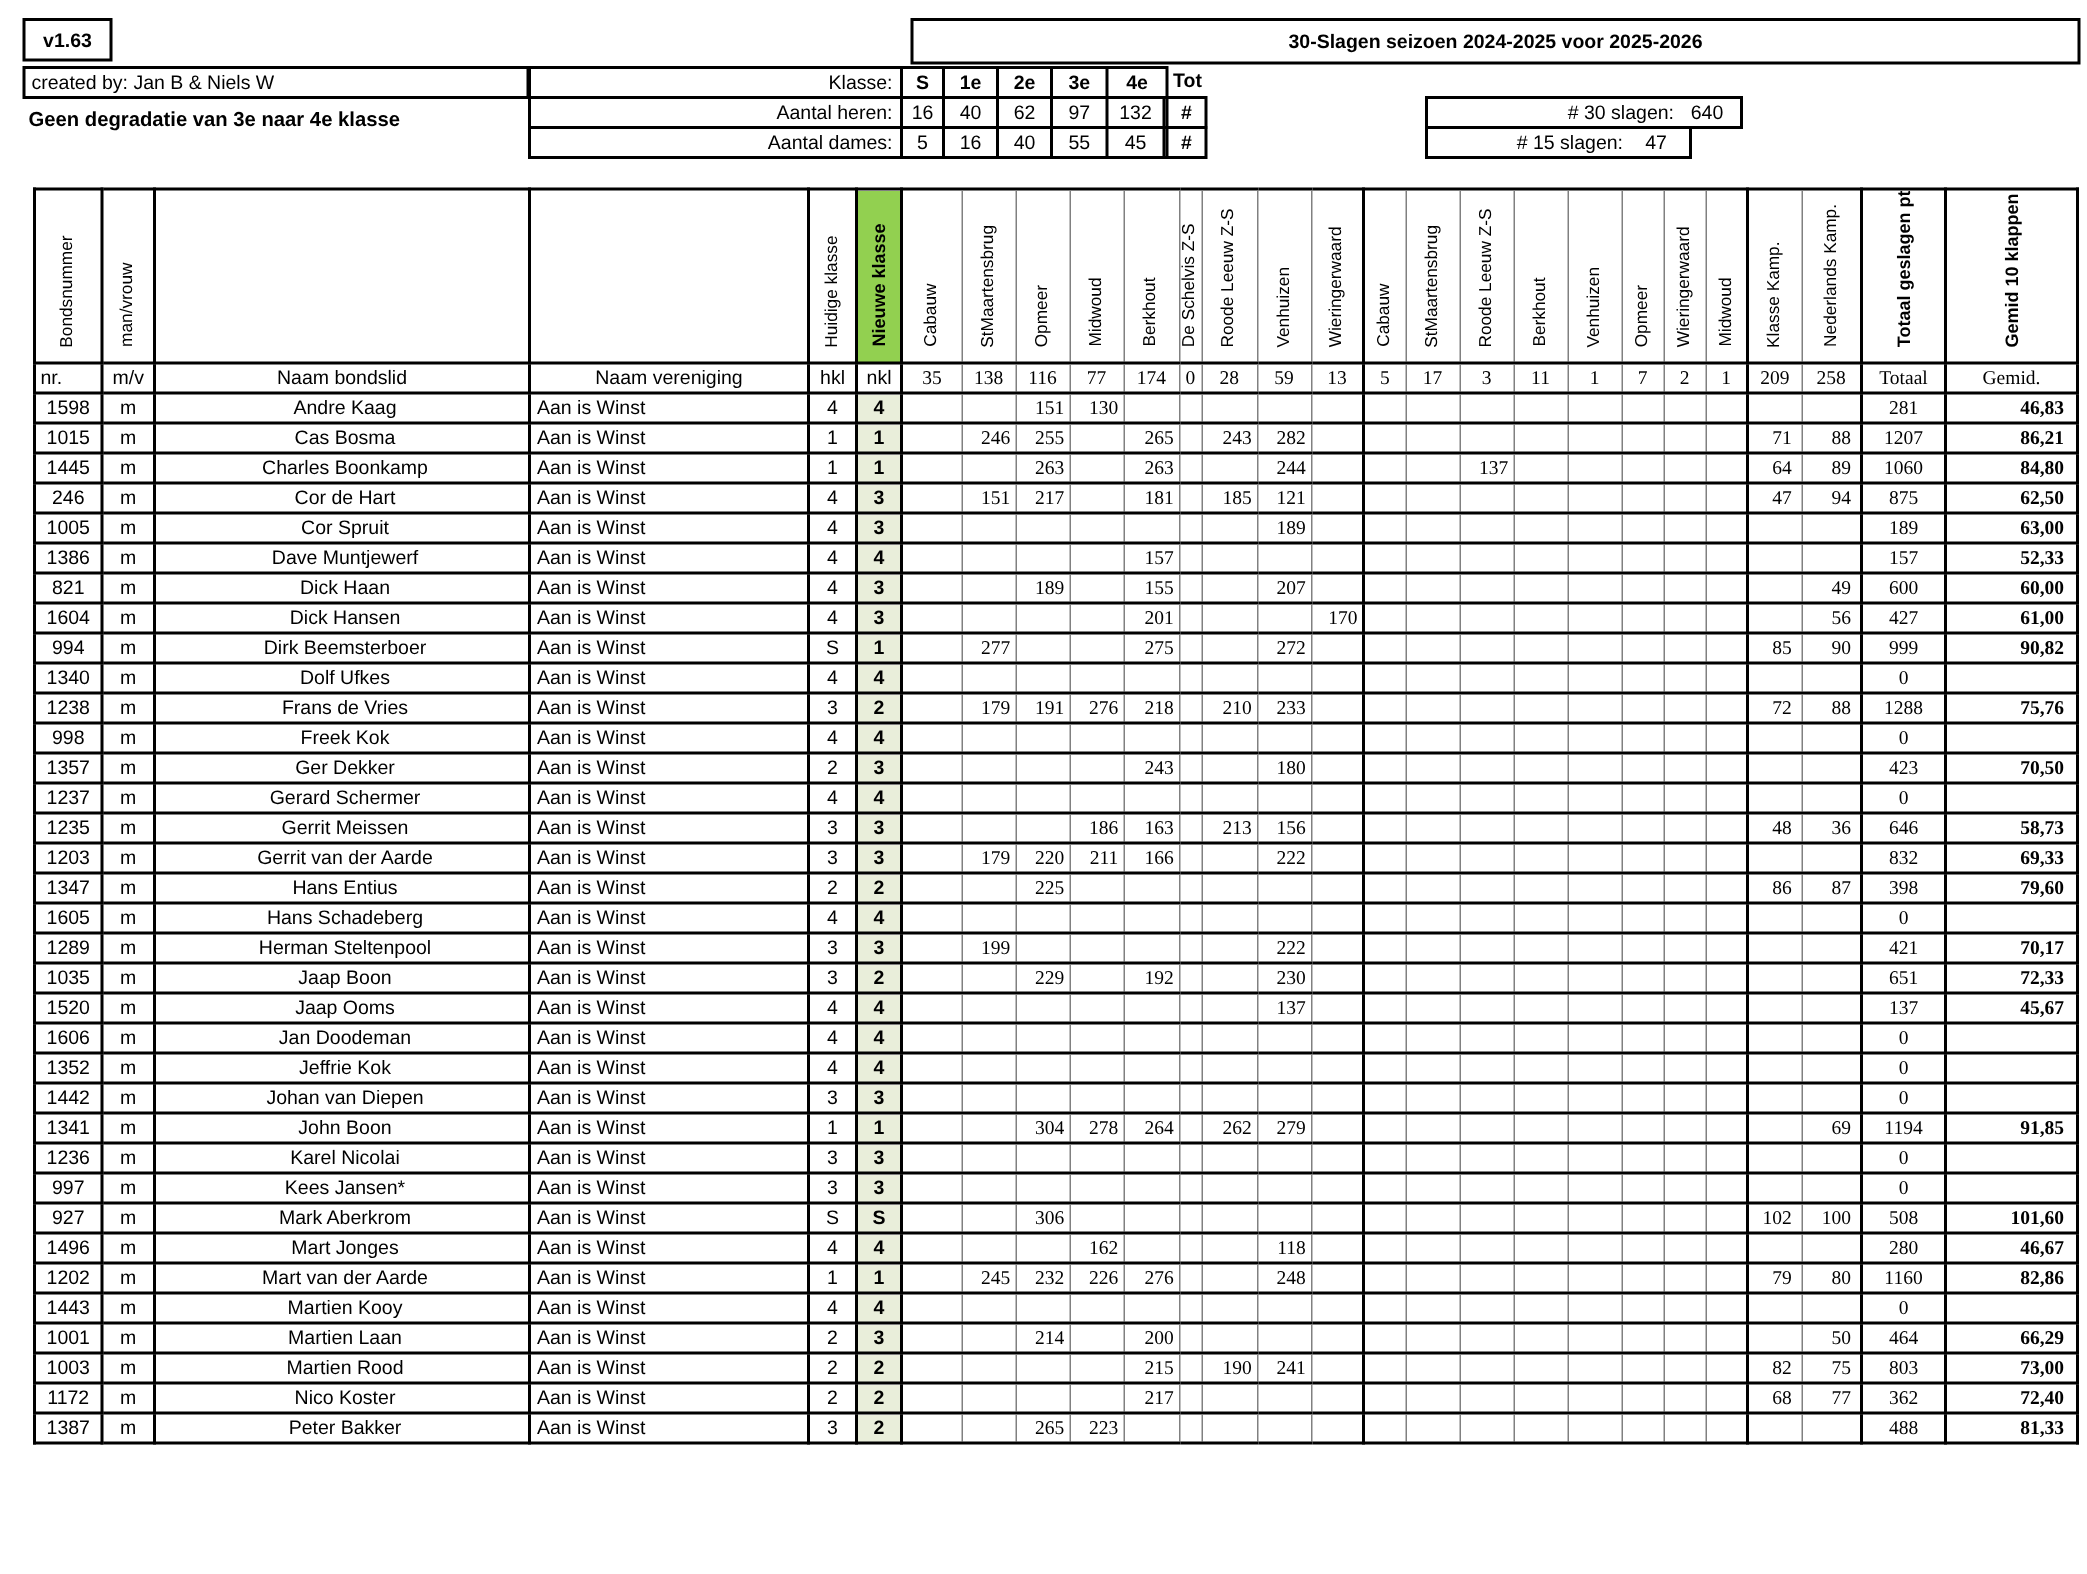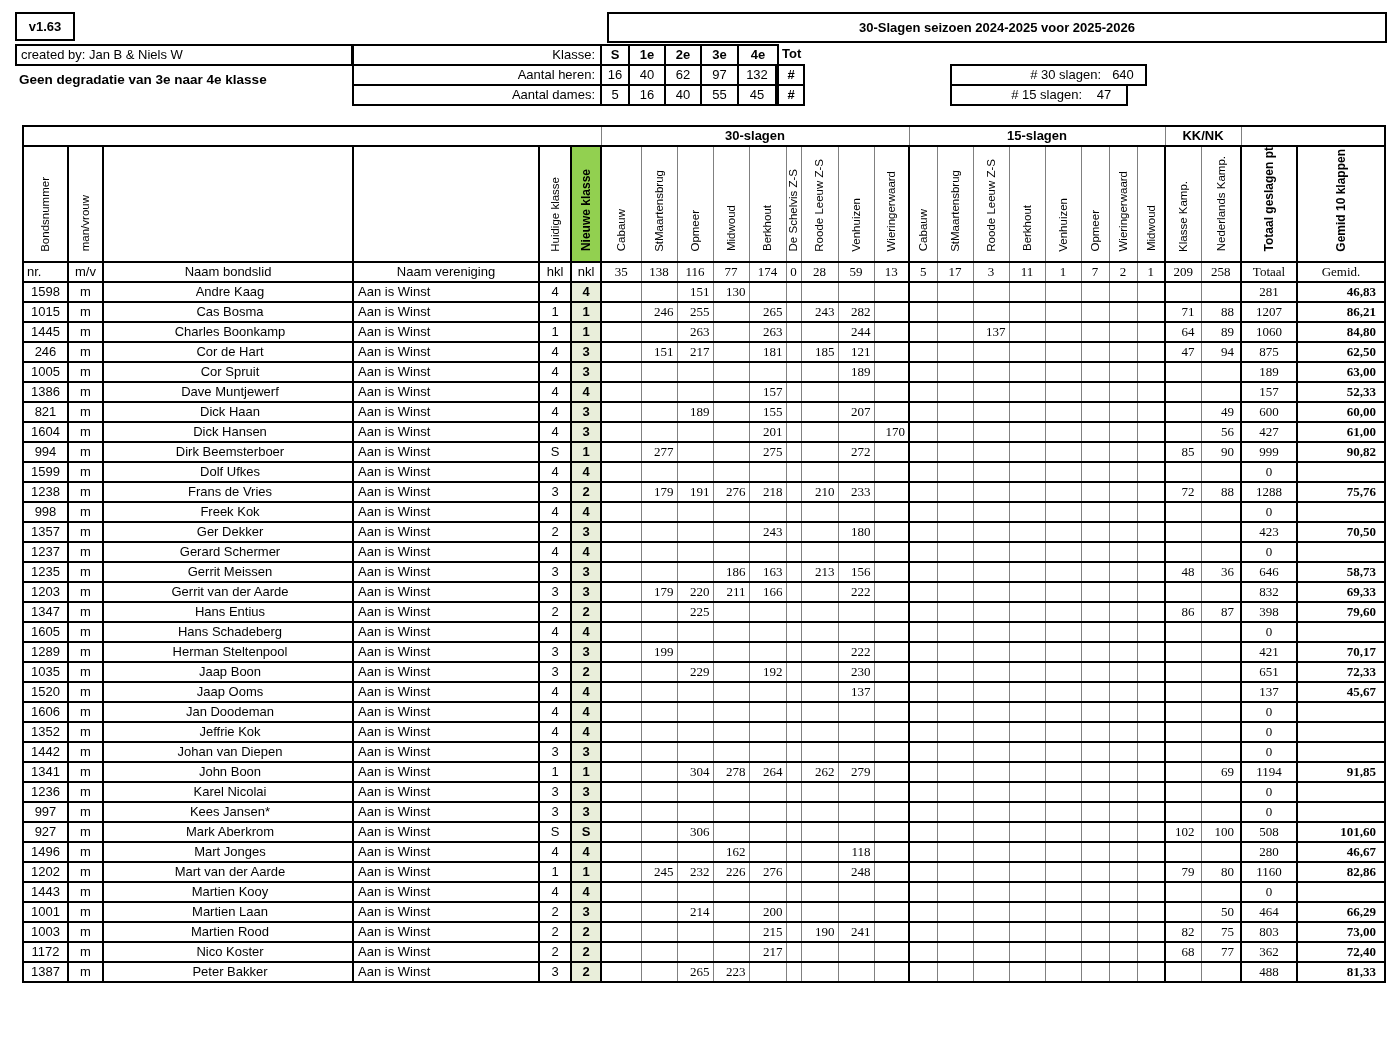--- a/index.html
+++ b/index.html
@@ -22,21 +22,21 @@
   .minirow{position:absolute;left:600px;height:22px;display:flex;align-items:flex-start;}
   .cellgroup{display:flex;border:2px solid #000;box-sizing:border-box;height:22px;background:#fff;}
   .mcell{box-sizing:border-box;border-right:2px solid #000;height:18px;line-height:18px;text-align:center;font-size:13px;}
   .mcell:last-child{border-right:none;}
   .mcell.hd{font-weight:bold;}
   .mcell.hash{font-weight:bold;}
   .tot-label{font-weight:bold;font-size:13px;line-height:20px;padding-left:3px;}
   .slagen-box{display:flex;line-height:18px;}
   .slagen-box .sl-label{flex:1;text-align:right;}
   .slagen-box .sl-value{width:44px;text-align:center;font-weight:normal;}
-  .s30-box{left:950px;top:64px;width:197px;height:22px;}
+  .s30-box{left:950px;top:64px;width:212px;height:22px;}
   .s15-box{left:950px;top:84px;width:178px;height:22px;}
   
   #main-table{
     position:absolute;left:22px;top:125px;border-collapse:collapse;table-layout:fixed;
     border:2px solid #000;
   }
   #main-table td{
     box-sizing:border-box;height:18px;line-height:18px;font-size:13px;
     border:1px solid #808080;border-top:2px solid #000;border-bottom:2px solid #000;
     overflow:hidden;white-space:nowrap;background:#fff;padding:0;
@@ -149,27 +149,20 @@
       <col style="width:36px">
       <col style="width:28px">
       <col style="width:28px">
       <col style="width:28px">
     <col style="width:36px">
       <col style="width:40px">
     <col style="width:56px">
       <col style="width:88px">
   </colgroup>
   <thead>
-    <tr>
-      <td class="nob" colspan="6"></td>
-      <td class="grp" colspan="9">30-slagen</td>
-      <td class="grp" colspan="8">15-slagen</td>
-      <td class="grp" colspan="2">KK/NK</td>
-      <td class="nob" colspan="2"></td>
-    </tr>
     <tr class="rot-row">
       <td class="lsec"><div class="rot">Bondsnummer</div></td>
       <td class="lsec"><div class="rot">man/vrouw</div></td>
       <td class="lsec"></td>
       <td class="lsec"></td>
       <td class="lsec"><div class="rot">Huidige klasse</div></td>
       <td class="lsec green-hd"><div class="rot b">Nieuwe klasse</div></td>
       <td class="v2l"><div class="rot">Cabauw</div></td>
       <td><div class="rot">StMaartensbrug</div></td>
       <td><div class="rot">Opmeer</div></td>
@@ -478,21 +471,21 @@
         <td class="c-s"></td>
         <td class="c-s"></td>
         <td class="c-s"></td>
         <td class="c-s v2r"></td>
         <td class="c-kk v2l">85</td>
         <td class="c-nk v2r">90</td>
         <td class="c-tot v2l v2r">999</td>
         <td class="c-gem v2r">90,82</td>
       </tr>
       <tr>
-        <td class="c-nr lsec">1599</td>
+        <td class="c-nr lsec">1340</td>
         <td class="c-mv lsec">m</td>
         <td class="c-naam lsec">Dolf Ufkes</td>
         <td class="c-ver lsec">Aan is Winst</td>
         <td class="c-hkl lsec">4</td>
         <td class="c-nkl lsec green-cell">4</td>
         <td class="c-s v2l"></td>
         <td class="c-s"></td>
         <td class="c-s"></td>
         <td class="c-s"></td>
         <td class="c-s"></td>

